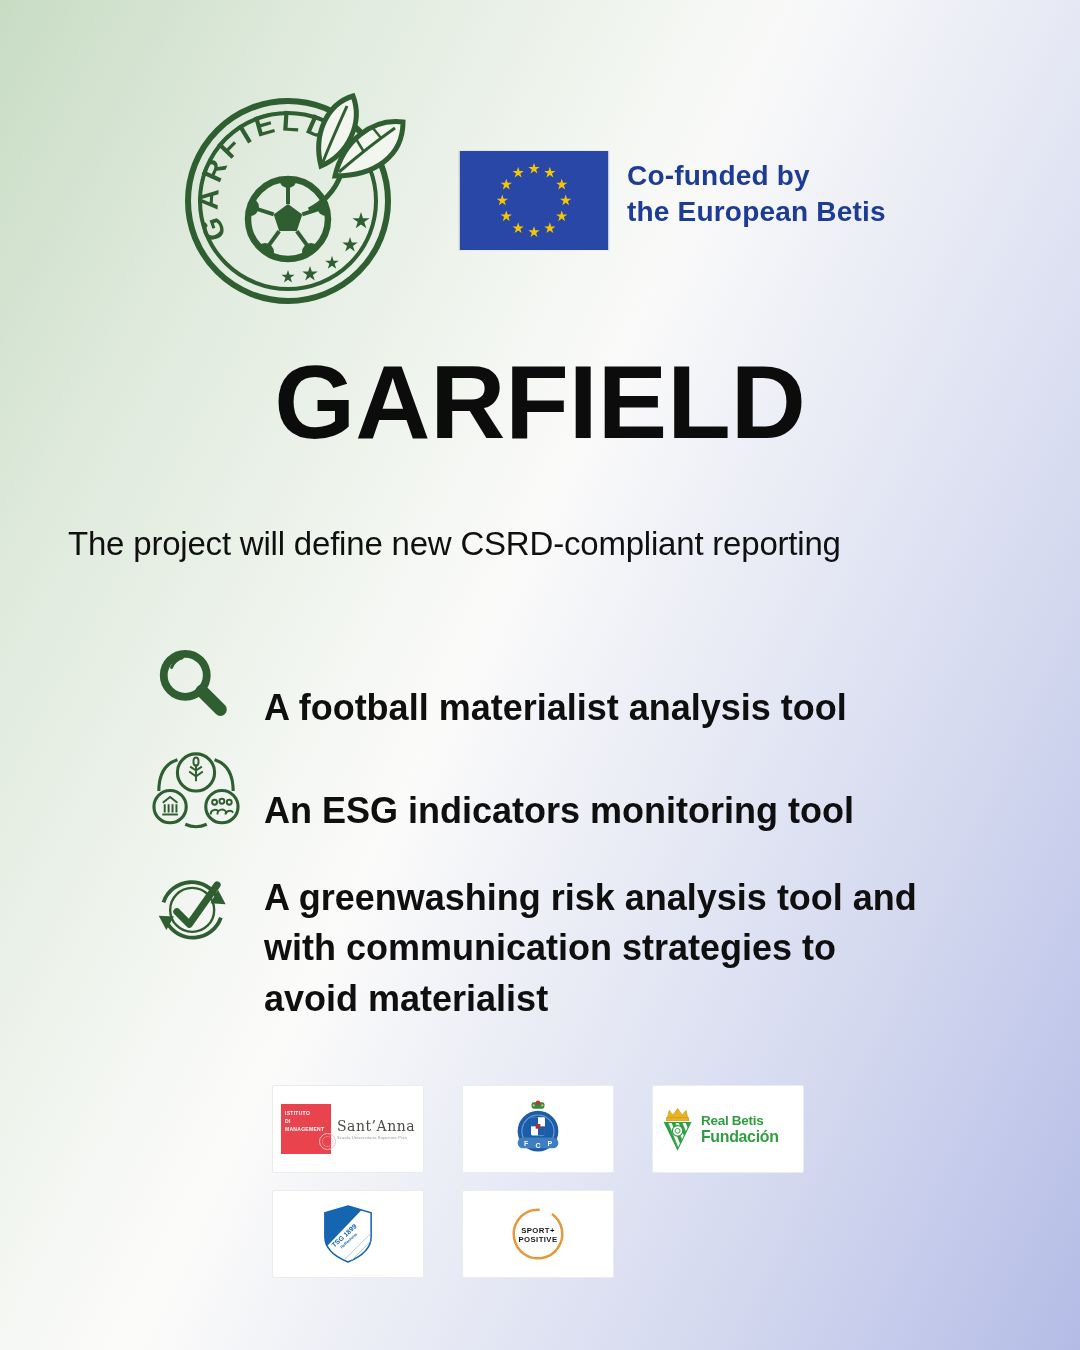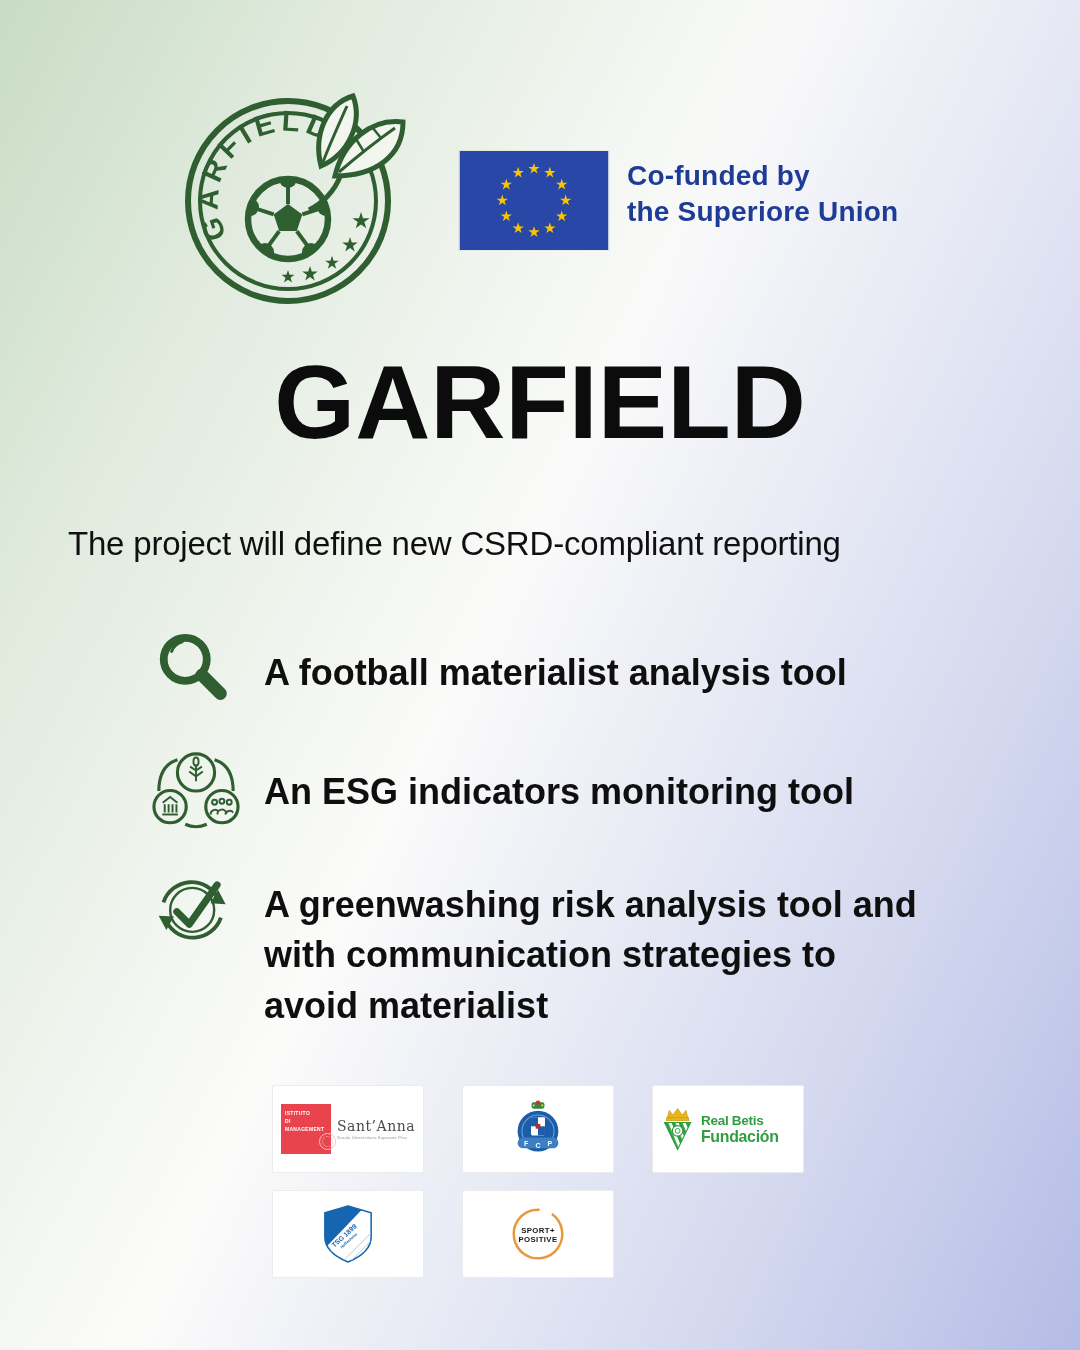--- a/index.html
+++ b/index.html
@@ -17,24 +17,24 @@
   .eu-flag { position:absolute; left:459px; top:151px; width:150px; height:99px; box-shadow:0 0 0 1px rgba(0,0,0,0.04); }
   .eu-text { position:absolute; left:627px; top:158px; color:#1e3c96; font-weight:700; font-size:28px; line-height:1.27; letter-spacing:0.2px; }
   
   .main-title { position:absolute; left:0; right:0; top:348px; text-align:center; font-size:104px; font-weight:800; color:#0c0c0c; letter-spacing:0px; line-height:1.05; }
   
   .intro { position:absolute; left:68px; top:520px; font-size:33px; font-weight:400; color:#101010; line-height:1.43; letter-spacing:-0.2px; }
   
   .bullet-row { position:absolute; left:152px; display:flex; gap:24px; }
   .bullet-row .b-icon { width:88px; height:88px; flex:0 0 88px; }
   .bullet-text { font-size:36px; font-weight:700; color:#0f0f0f; line-height:1.4; }
-  .row-1 { top:629px; align-items:center; }
-  .row-2 { top:748px; align-items:center; }
+  .row-1 { top:645px; align-items:flex-end; }
+  .row-2 { top:748px; align-items:flex-end; }
   .row-3 { top:864px; align-items:flex-start; }
-  .row-3 .bullet-text { margin-top:16px; max-width:780px; }
+  .row-3 .bullet-text { margin-top:9px; max-width:780px; }
   
   .partners { position:absolute; left:272px; top:1085px; display:grid; grid-template-columns:repeat(3,152px); grid-auto-rows:88px; column-gap:38px; row-gap:17px; }
   .partner-card { background:#ffffff; border:1px solid #ececec; border-radius:2px; display:flex; align-items:center; justify-content:center; overflow:hidden; }
   
   .santanna { display:flex; align-items:center; gap:6px; padding:0 4px; }
   .sa-square { position:relative; width:50px; height:50px; background:#e9434e; padding:5px 4px; flex:0 0 50px; }
   .sa-square-text { color:#fff; font-size:5px; font-weight:700; line-height:1.6; letter-spacing:0.3px; }
   .sa-seal { position:absolute; right:-5px; bottom:4px; width:17px; height:17px; border:1px solid #f0c3c6; border-radius:50%; }
   .sa-seal::before { content:""; position:absolute; inset:2px; border:1px dotted #eab3b7; border-radius:50%; }
   .sa-right { display:flex; flex-direction:column; }
@@ -120,21 +120,21 @@
       <use href="#star5" transform="translate(59,78)"></use>
       <use href="#star5" transform="translate(47,66)"></use>
       <use href="#star5" transform="translate(43,50)"></use>
       <use href="#star5" transform="translate(47,34)"></use>
       <use href="#star5" transform="translate(59,22)"></use>
     </g>
   </svg>
 
   <div class="eu-text">
     <div>Co-funded by</div>
-    <div>the Superiore Union</div>
+    <div>the European Betis</div>
   </div>
 
   <h1 class="main-title">GARFIELD</h1>
 
   <div class="intro">
     <div>The project will define new CSRD-compliant reporting</div>
   </div>
 
   <div class="bullet-row row-1">
     <svg class="b-icon" viewBox="0 0 90 90">

